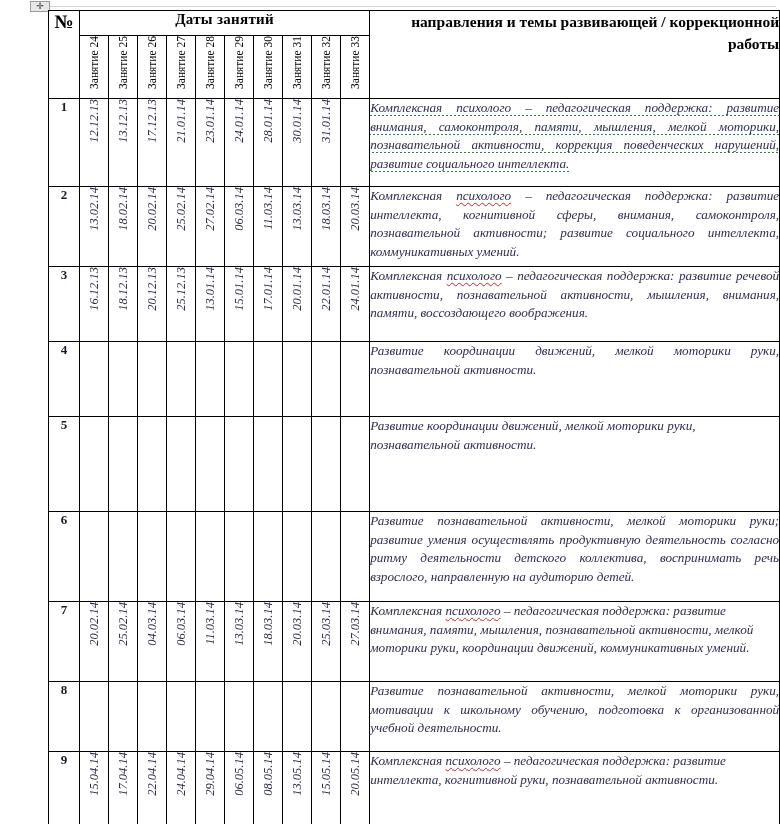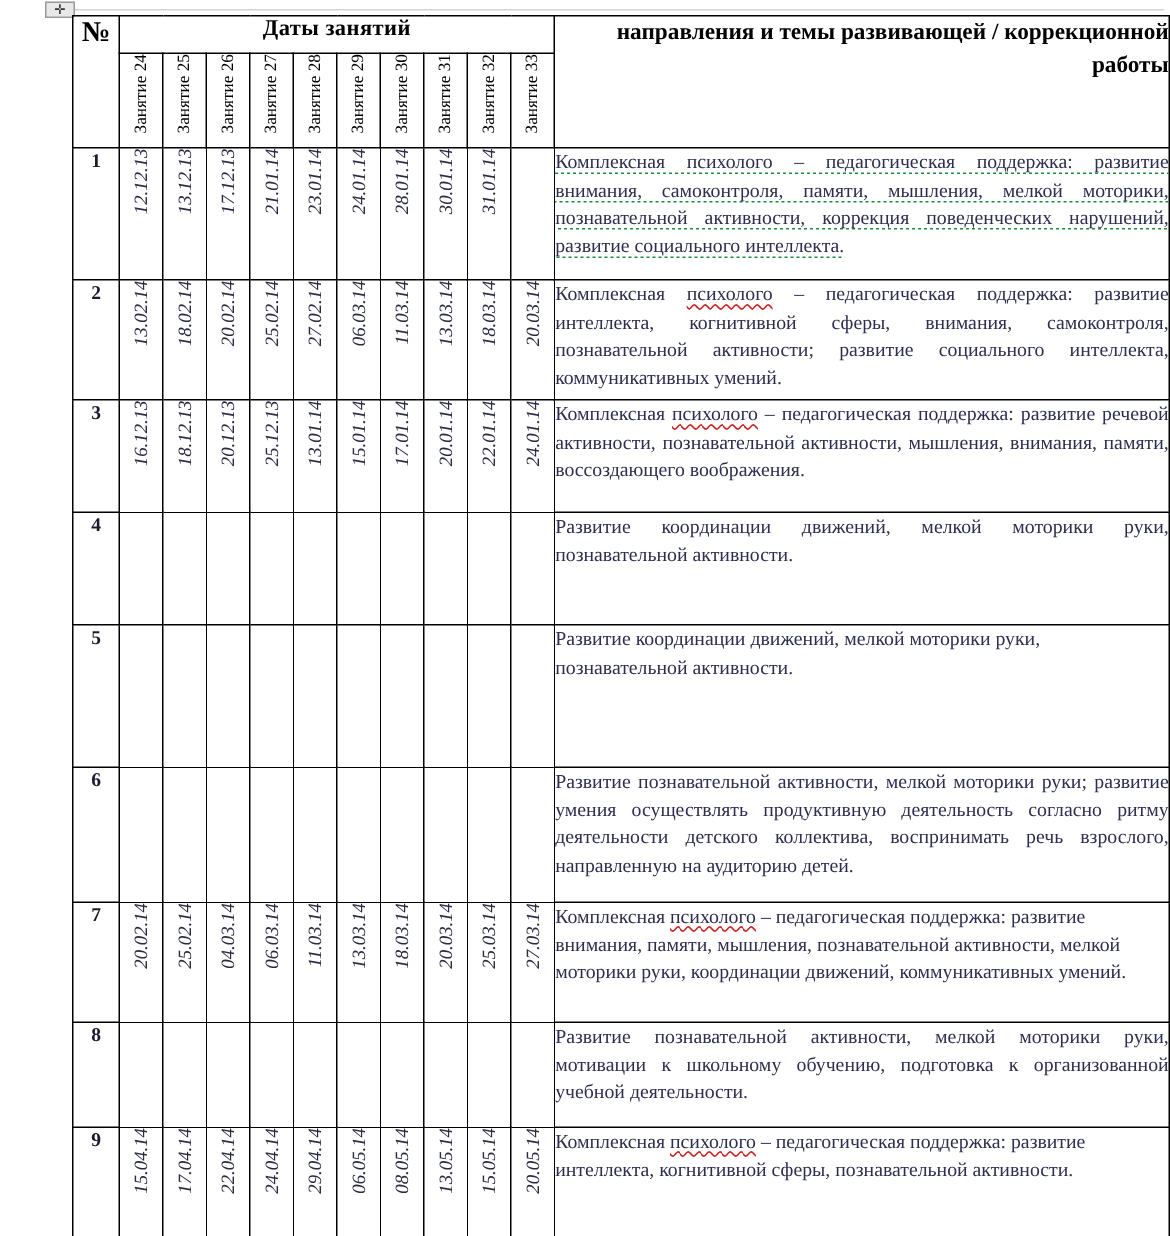--- a/index.html
+++ b/index.html
@@ -108,20 +108,21 @@
   .hatch{
     background-image:repeating-linear-gradient(
       45deg,
       #111 0px,#111 1px,
       #ffffff 1px,#ffffff 5px);
   }
 
   .topic-cell{
     padding:4px 7px 5px 7px;
     vertical-align:top;
+    font-style:italic;
     font-size:13.2px;
     line-height:1.42;
     color:#2e2e50;
     text-align:justify;
     text-justify:inter-word;
   }
   .topic-cell.noj{ text-align:left; }
 
   
   .sp{
@@ -495,16 +496,16 @@
         </td>
         <td class="date-cell">
           <span class="date-v">13.05.14</span>
         </td>
         <td class="date-cell">
           <span class="date-v">15.05.14</span>
         </td>
         <td class="date-cell">
           <span class="date-v">20.05.14</span>
         </td>
-        <td class="topic-cell noj"><span>Комплексная </span><span class="sp">психолого</span><span> – педагогическая поддержка: развитие интеллекта, когнитивной сферы, познавательной активности.</span></td>
+        <td class="topic-cell noj"><span>Комплексная </span><span class="sp">психолого</span><span> – педагогическая поддержка: развитие интеллекта, когнитивной руки, познавательной активности.</span></td>
       </tr>
     </tbody>
 </table>
 
 </body></html>

